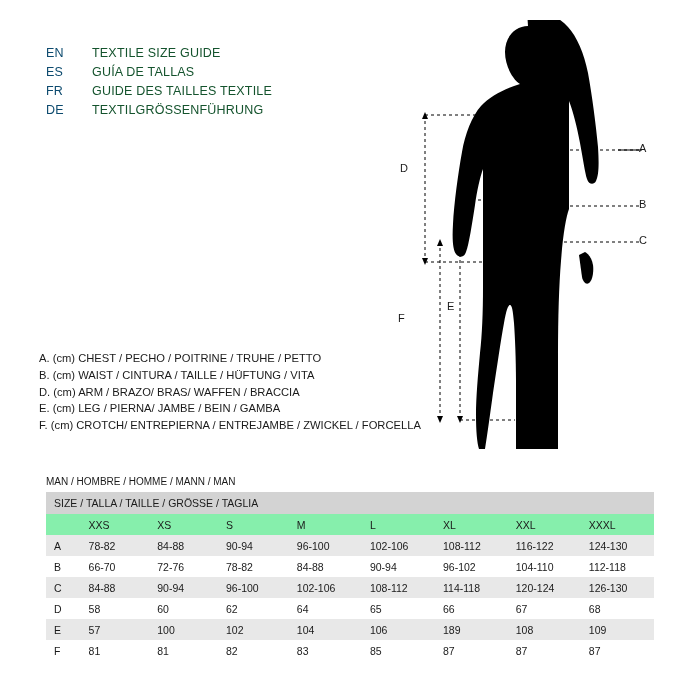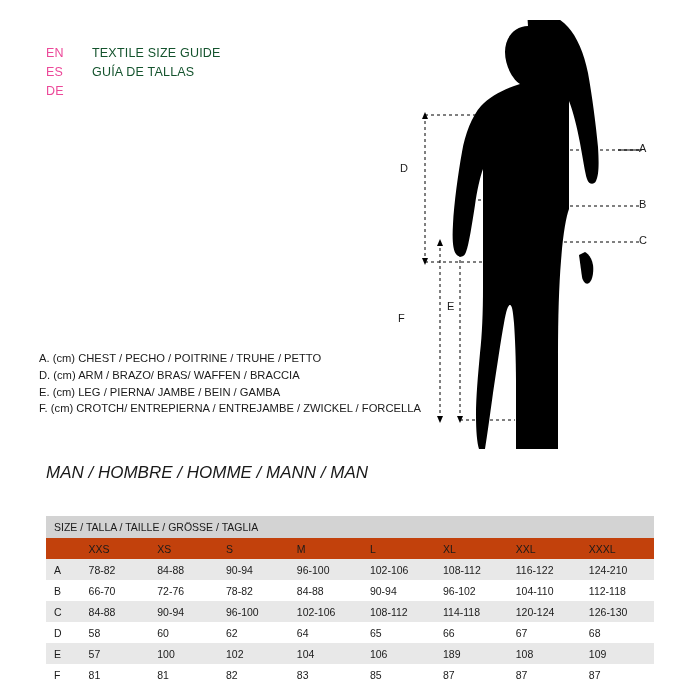--- a/index.html
+++ b/index.html
@@ -30,21 +30,21 @@
   .lang-row {
     display: flex;
     align-items: baseline;
     line-height: 19px;
     font-size: 12.5px;
     letter-spacing: 0.2px;
   }
   .lang-code {
     width: 46px;
     flex: 0 0 46px;
-    color: #ec4899;
+    color: #0c4a6e;
   }
   .lang-text {
     color: #14532d;
     white-space: nowrap;
   }
 
   
   .legend {
     position: absolute;
     left: 39px;
@@ -53,54 +53,52 @@
   }
   .legend-line {
     font-size: 11.2px;
     line-height: 16.8px;
     white-space: nowrap;
     color: #1a1a1a;
   }
   .legend-gender {
     position: absolute;
     left: 46px;
-    top: 463px;
-    font-size: 17px;
+    top: 476px;
+    font-size: 10px;
     color: #1a1a1a;
     white-space: nowrap;
-    font-style: italic;
   }
 
   
   .table-wrap {
     position: absolute;
     left: 46px;
     top: 492px;
     width: 608px;
-    margin-top: 24px;
   }
   table.size-table {
     border-collapse: collapse;
     width: 608px;
     font-size: 10.5px;
     color: #1a1a1a;
   }
   table.size-table td {
     padding: 2px 0 2px 8px;
     height: 17px;
     vertical-align: middle;
     white-space: nowrap;
   }
   tr.head-row td {
     background: #d3d3d3;
     font-size: 10.5px;
     height: 18px;
   }
   tr.col-row td {
-    background: #c2410c;
+    background: #86efac;
   }
   tr.shade td {
     background: #e8e8e8;
   }
   tr.plain td {
     background: #ffffff;
   }
   .c-label { width: 38px; }
   .c-val { width: 81px; }
 
@@ -136,21 +134,26 @@
   <div class="lang-block">
     <div class="lang-row">
       <span class="lang-code">EN</span>
       <span class="lang-text">TEXTILE SIZE GUIDE</span>
     </div>
     <div class="lang-row">
       <span class="lang-code">ES</span>
       <span class="lang-text">GUÍA DE TALLAS</span>
     </div>
     <div class="lang-row">
+      <span class="lang-code">FR</span>
+      <span class="lang-text">GUIDE DES TAILLES TEXTILE</span>
+    </div>
+    <div class="lang-row">
       <span class="lang-code">DE</span>
+      <span class="lang-text">TEXTILGRÖSSENFÜHRUNG</span>
     </div>
   </div>
 
   <div class="figure">
 
     <svg class="silhouette" width="300" height="440" viewBox="0 0 300 440">
 
       <path fill="#000000" d="M148 6 c-13 0 -23 11 -23 26 c0 13 7 27 15 32 c-14 4 -30 12 -39 22
         c-9 10 -16 28 -19 46 c-4 22 -8 52 -9 72 c-1 16 0 26 3 30 c3 4 8 4 10 -2
         c3 -8 6 -28 9 -47 c2 -14 5 -28 8 -36 l0 118 c0 26 -1 48 -3 66 c-2 22 -4 44 -4 62
@@ -199,20 +202,21 @@
     <div class="mlabel" style="left:259px; top:122px;">A</div>
     <div class="mlabel" style="left:259px; top:178px;">B</div>
     <div class="mlabel" style="left:259px; top:214px;">C</div>
     <div class="mlabel" style="left:20px; top:142px;">D</div>
     <div class="mlabel" style="left:67px; top:280px;">E</div>
     <div class="mlabel" style="left:18px; top:292px;">F</div>
   </div>
 
   <div class="legend">
     <div class="legend-line">A. (cm) CHEST / PECHO / POITRINE / TRUHE / PETTO</div>
+    <div class="legend-line">B. (cm) WAIST / CINTURA / TAILLE / HÜFTUNG / VITA</div>
     <div class="legend-line">D. (cm) ARM / BRAZO/ BRAS/ WAFFEN / BRACCIA</div>
     <div class="legend-line">E. (cm) LEG / PIERNA/ JAMBE / BEIN / GAMBA</div>
     <div class="legend-line">F. (cm) CROTCH/ ENTREPIERNA / ENTREJAMBE / ZWICKEL / FORCELLA</div>
   </div>
 
   <div class="legend-gender">MAN / HOMBRE / HOMME / MANN / MAN</div>
 
   <div class="table-wrap">
     <table class="size-table">
       <tbody>
@@ -233,21 +237,21 @@
 
         <tr class="shade">
           <td class="c-label">A</td>
           <td>78-82</td>
           <td>84-88</td>
           <td>90-94</td>
           <td>96-100</td>
           <td>102-106</td>
           <td>108-112</td>
           <td>116-122</td>
-          <td>124-210</td>
+          <td>124-130</td>
         </tr>
 
         <tr class="plain">
           <td class="c-label">B</td>
           <td>66-70</td>
           <td>72-76</td>
           <td>78-82</td>
           <td>84-88</td>
           <td>90-94</td>
           <td>96-102</td>

